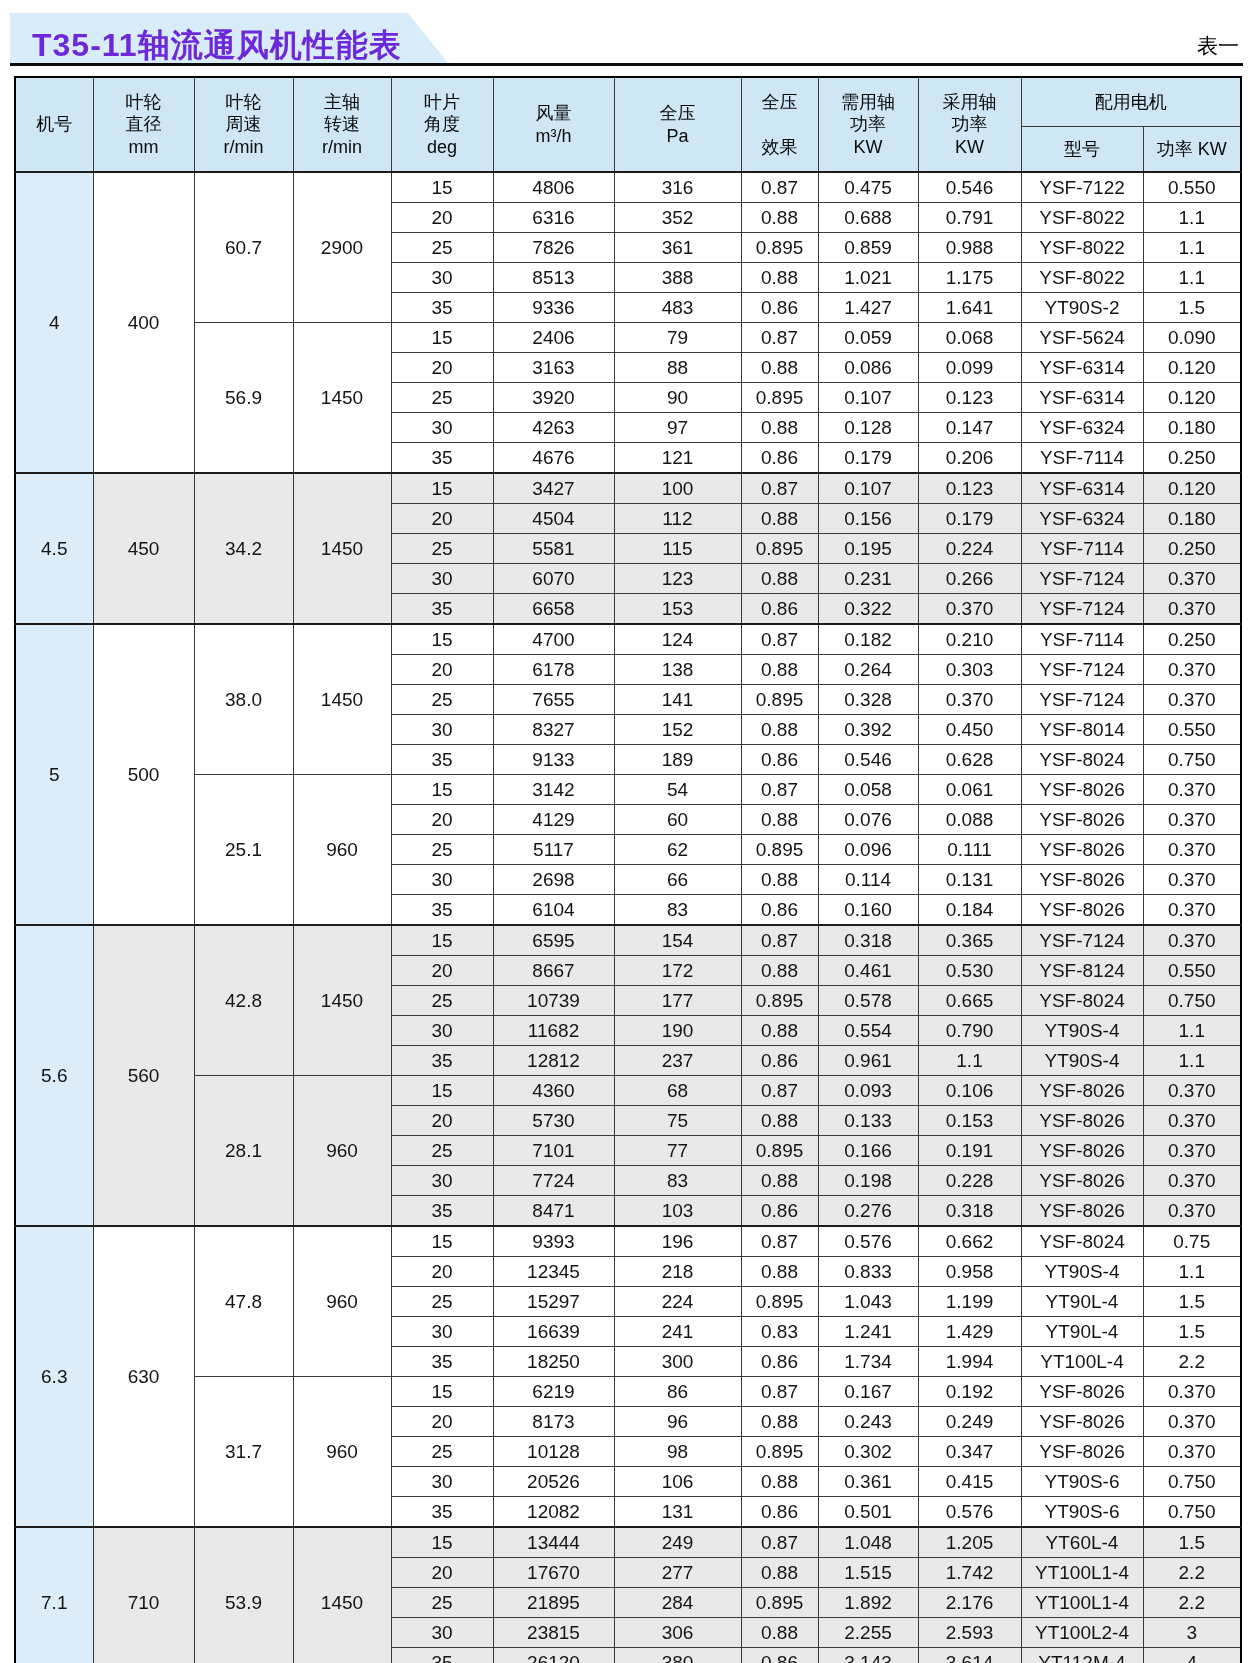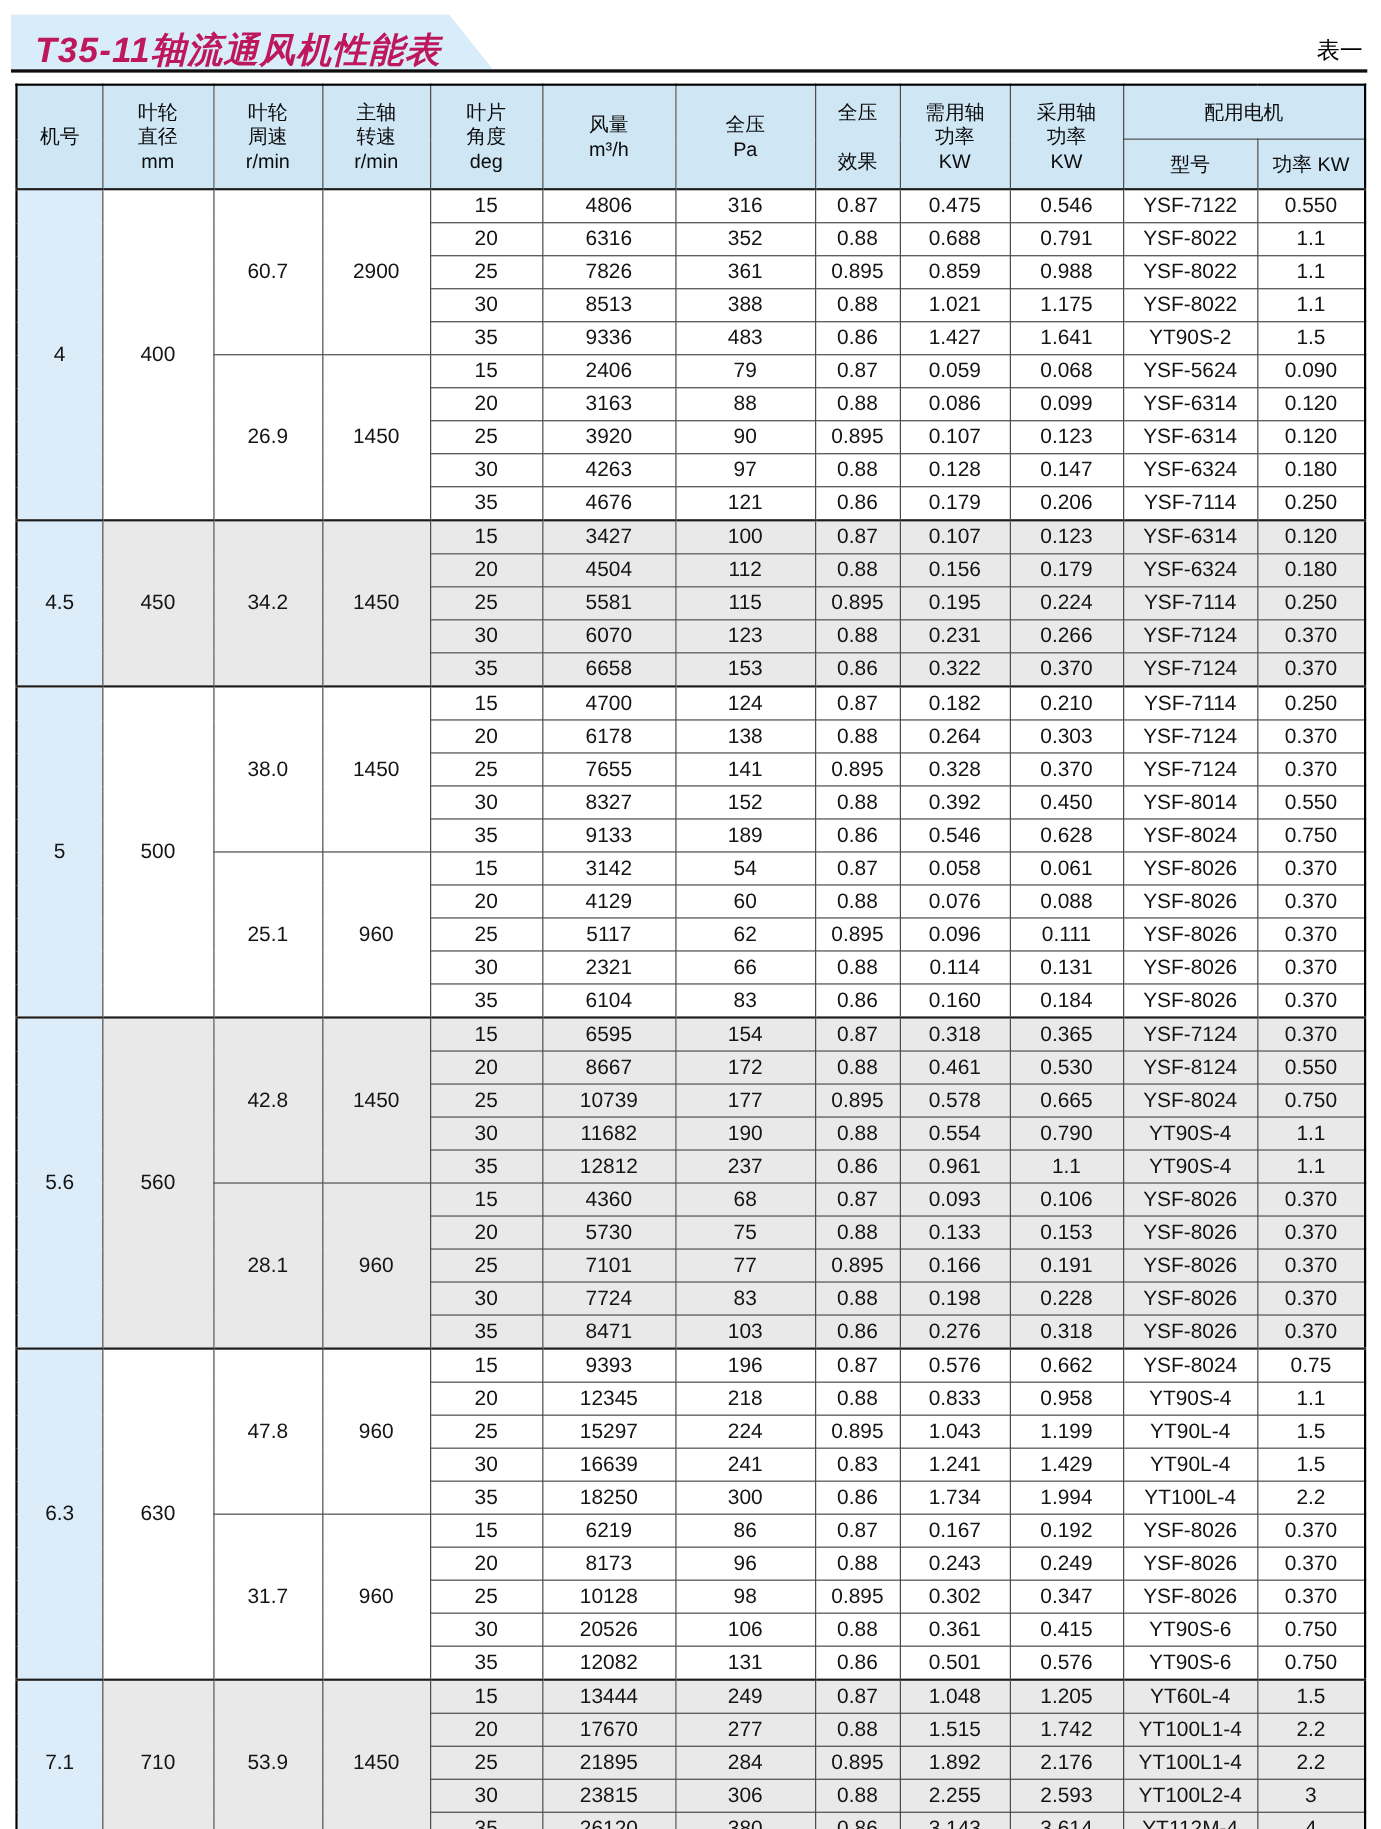--- a/index.html
+++ b/index.html
@@ -9,23 +9,22 @@
     -webkit-font-smoothing:antialiased;
   }
   
   .title-band{
     position:absolute;left:10px;top:13px;width:438px;height:50px;
     background:#d9ecf9;
     clip-path:polygon(0 0,calc(100% - 40px) 0,100% 100%,0 100%);
     display:flex;align-items:center;
   }
   .title-band h1{
-    margin:16px 0 0 22px;font-size:32px;font-weight:700;letter-spacing:1px;color:#be185d;
+    margin:16px 0 0 22px;font-size:32px;font-weight:700;letter-spacing:1px;color:#6d28d9;
     white-space:nowrap;
-    font-style:italic;
   }
   .table-label{
     position:absolute;right:16px;top:32px;font-size:21px;color:#000;text-align:center;
   }
   .title-rule{
     position:absolute;left:10px;right:12px;top:63px;height:3px;background:#0d0d0d;
   }
   
   table.perf{
     position:absolute;left:14px;top:76px;width:1226px;
@@ -155,21 +154,21 @@
         <td>35</td>
         <td>9336</td>
         <td>483</td>
         <td>0.86</td>
         <td>1.427</td>
         <td>1.641</td>
         <td>YT90S-2</td>
         <td>1.5</td>
       </tr>
       <tr>
-        <td rowspan="5">26.9</td>
+        <td rowspan="5">56.9</td>
         <td rowspan="5">1450</td>
         <td>15</td>
         <td>2406</td>
         <td>79</td>
         <td>0.87</td>
         <td>0.059</td>
         <td>0.068</td>
         <td>YSF-5624</td>
         <td>0.090</td>
       </tr>
@@ -348,21 +347,21 @@
         <td>5117</td>
         <td>62</td>
         <td>0.895</td>
         <td>0.096</td>
         <td>0.111</td>
         <td>YSF-8026</td>
         <td>0.370</td>
       </tr>
       <tr>
         <td>30</td>
-        <td>2321</td>
+        <td>2698</td>
         <td>66</td>
         <td>0.88</td>
         <td>0.114</td>
         <td>0.131</td>
         <td>YSF-8026</td>
         <td>0.370</td>
       </tr>
       <tr>
         <td>35</td>
         <td>6104</td>

